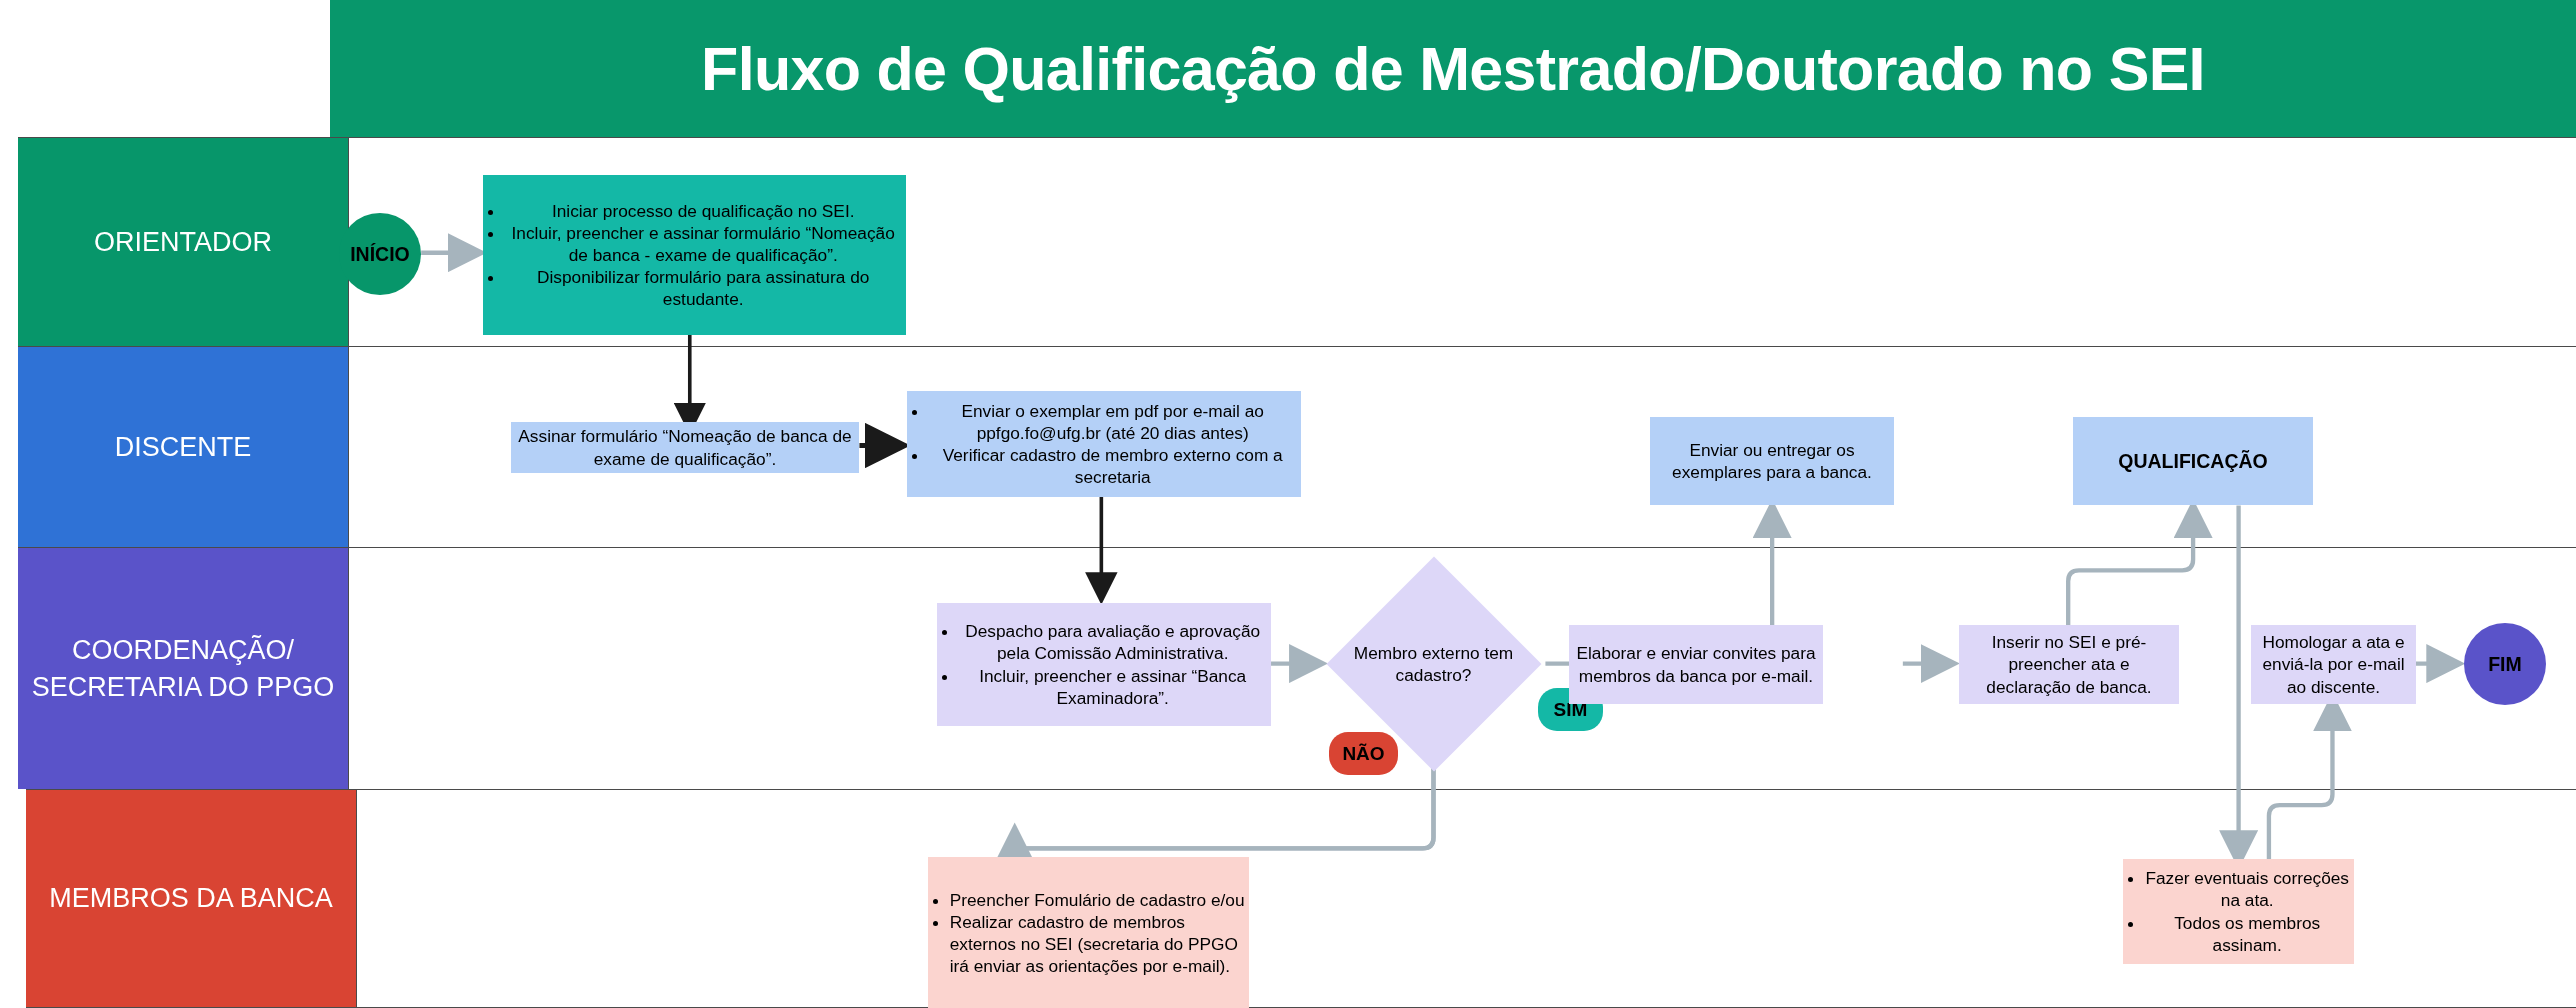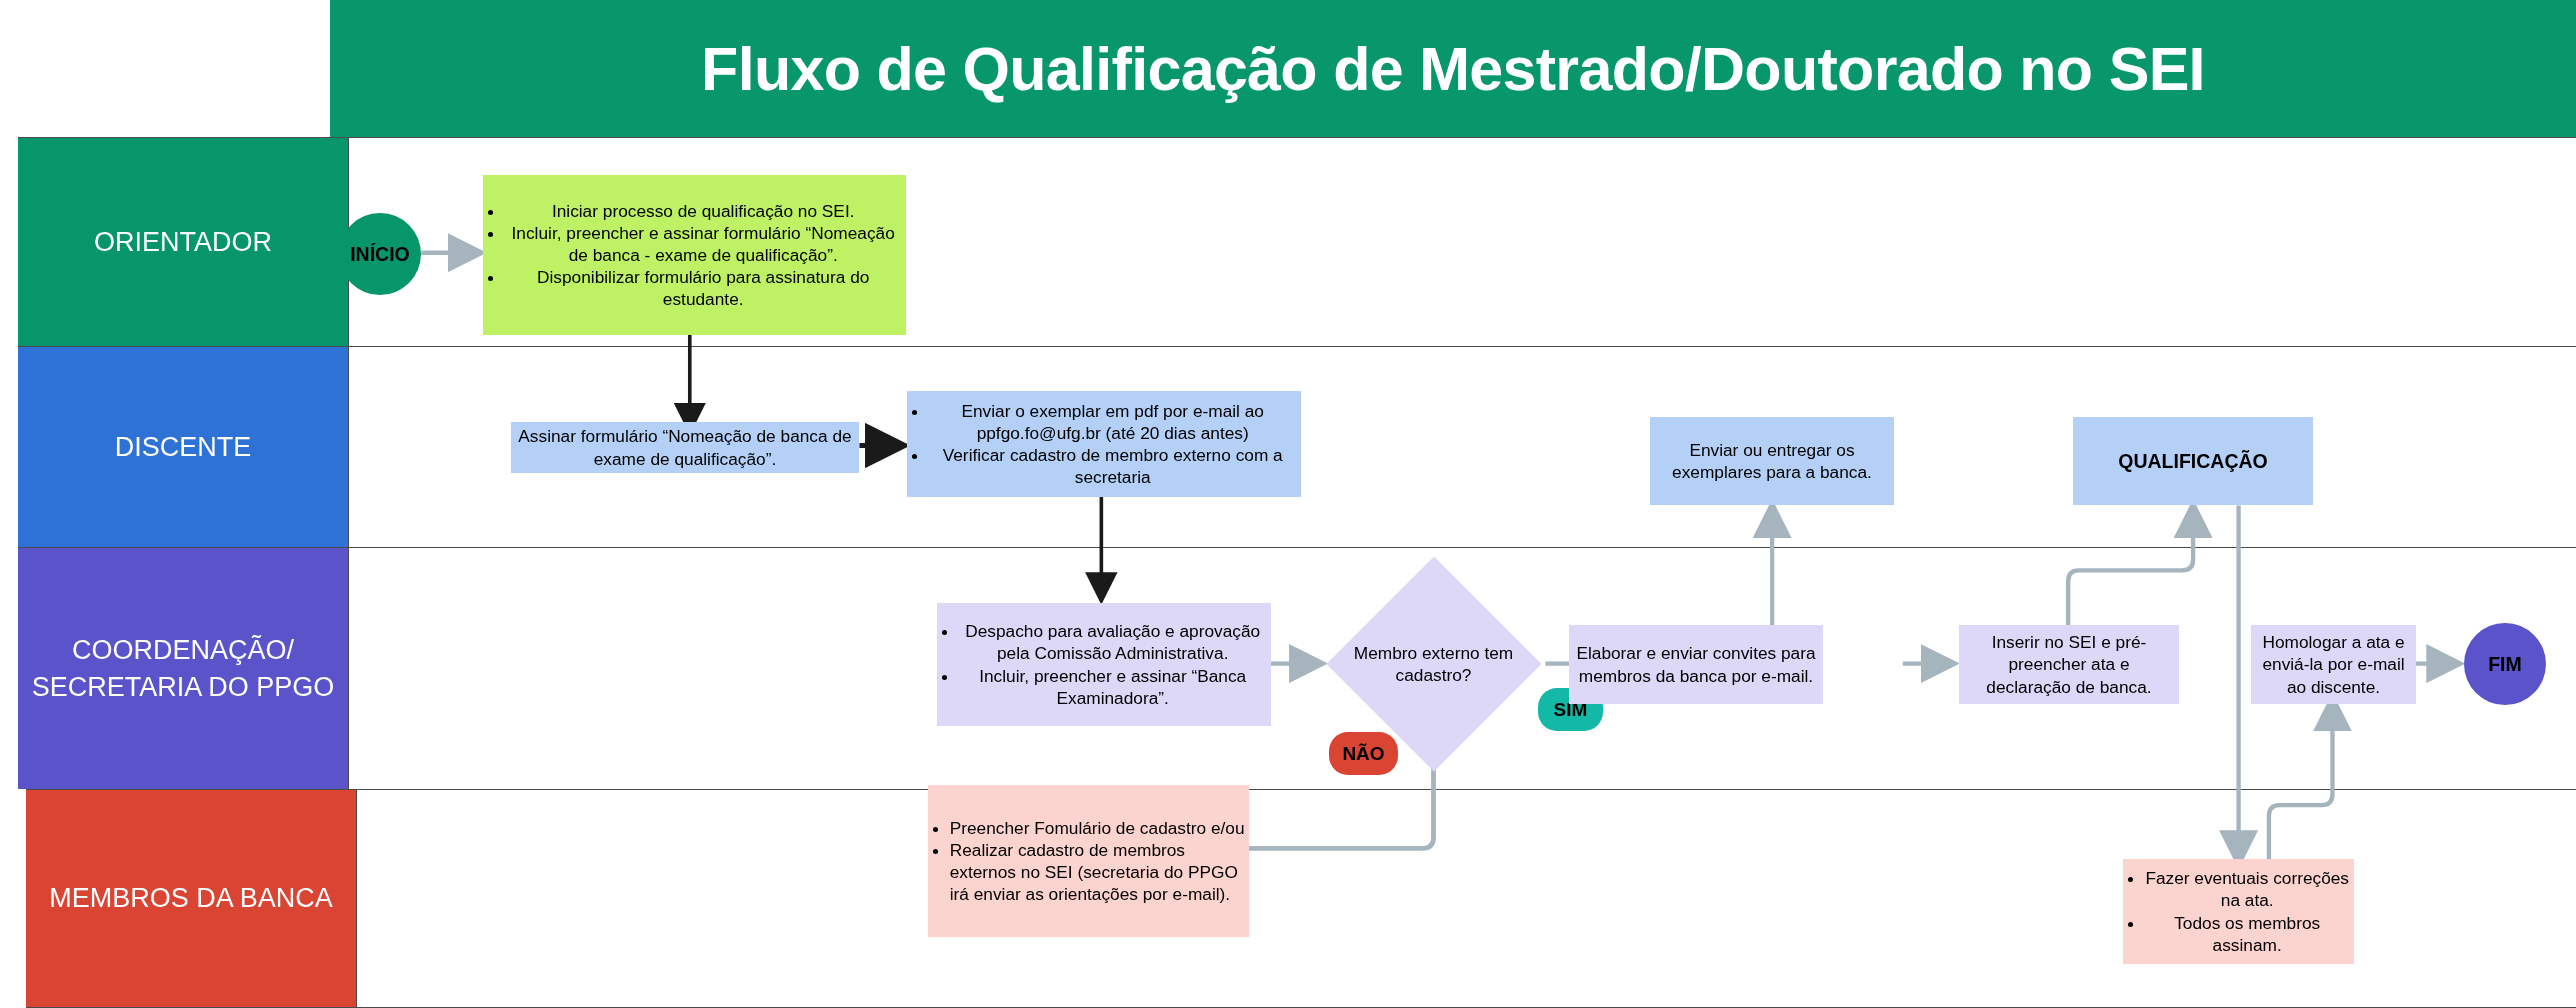--- a/index.html
+++ b/index.html
@@ -37,21 +37,21 @@
   .node{
     position:absolute;box-sizing:border-box;
     display:flex;align-items:center;justify-content:center;
     font-size:17.3px;line-height:1.28;color:#000;text-align:center;
     font-family:"Liberation Sans",sans-serif;
   }
   .node ul{margin:0;padding:0 4.3px 0 21.7px;list-style:disc;text-align:center;}
   .node ul li{margin:0;padding:0;text-align:center;}
   .node .plain{padding:0 5.8px;}
 
-  .mint{background:#bef264;}
+  .mint{background:#14b8a6;}
   .skyblue{background:#b4d0f7;}
   .lavender{background:#ddd7f8;}
   .pinkbox{background:#fbd4cf;}
 
   .terminator{
     position:absolute;border-radius:50%;
     display:flex;align-items:center;justify-content:center;
     font-weight:bold;font-size:19.5px;color:#000;
     font-family:"Liberation Sans",sans-serif;
   }
@@ -218,21 +218,21 @@
   </div>
 
   <div class="node lavender" style="left:2251px;top:625px;width:165px;height:79px;justify-content:flex-end;">
     <span class="plain">Homologar a ata e enviá-la por e-mail ao discente.</span>
   </div>
 
   <div class="terminator term-purple" style="left:2464px;top:623px;width:82px;height:82px;">
     <span>FIM</span>
   </div>
 
-  <div class="node pinkbox" style="left:928px;top:785px;width:321px;height:152px;">
+  <div class="node pinkbox" style="left:928px;top:857px;width:321px;height:152px;">
     <ul style="text-align:left;">
       <li style="text-align:left;">Preencher Fomulário de cadastro e/ou</li>
       <li style="text-align:left;">Realizar cadastro de membros externos no SEI (secretaria do PPGO irá enviar as orientações por e-mail).</li>
     </ul>
   </div>
 
   <div class="node pinkbox" style="left:2123px;top:859px;width:231px;height:105px;">
     <ul>
       <li>Fazer eventuais correções na ata.</li>
       <li>Todos os membros assinam.</li>

